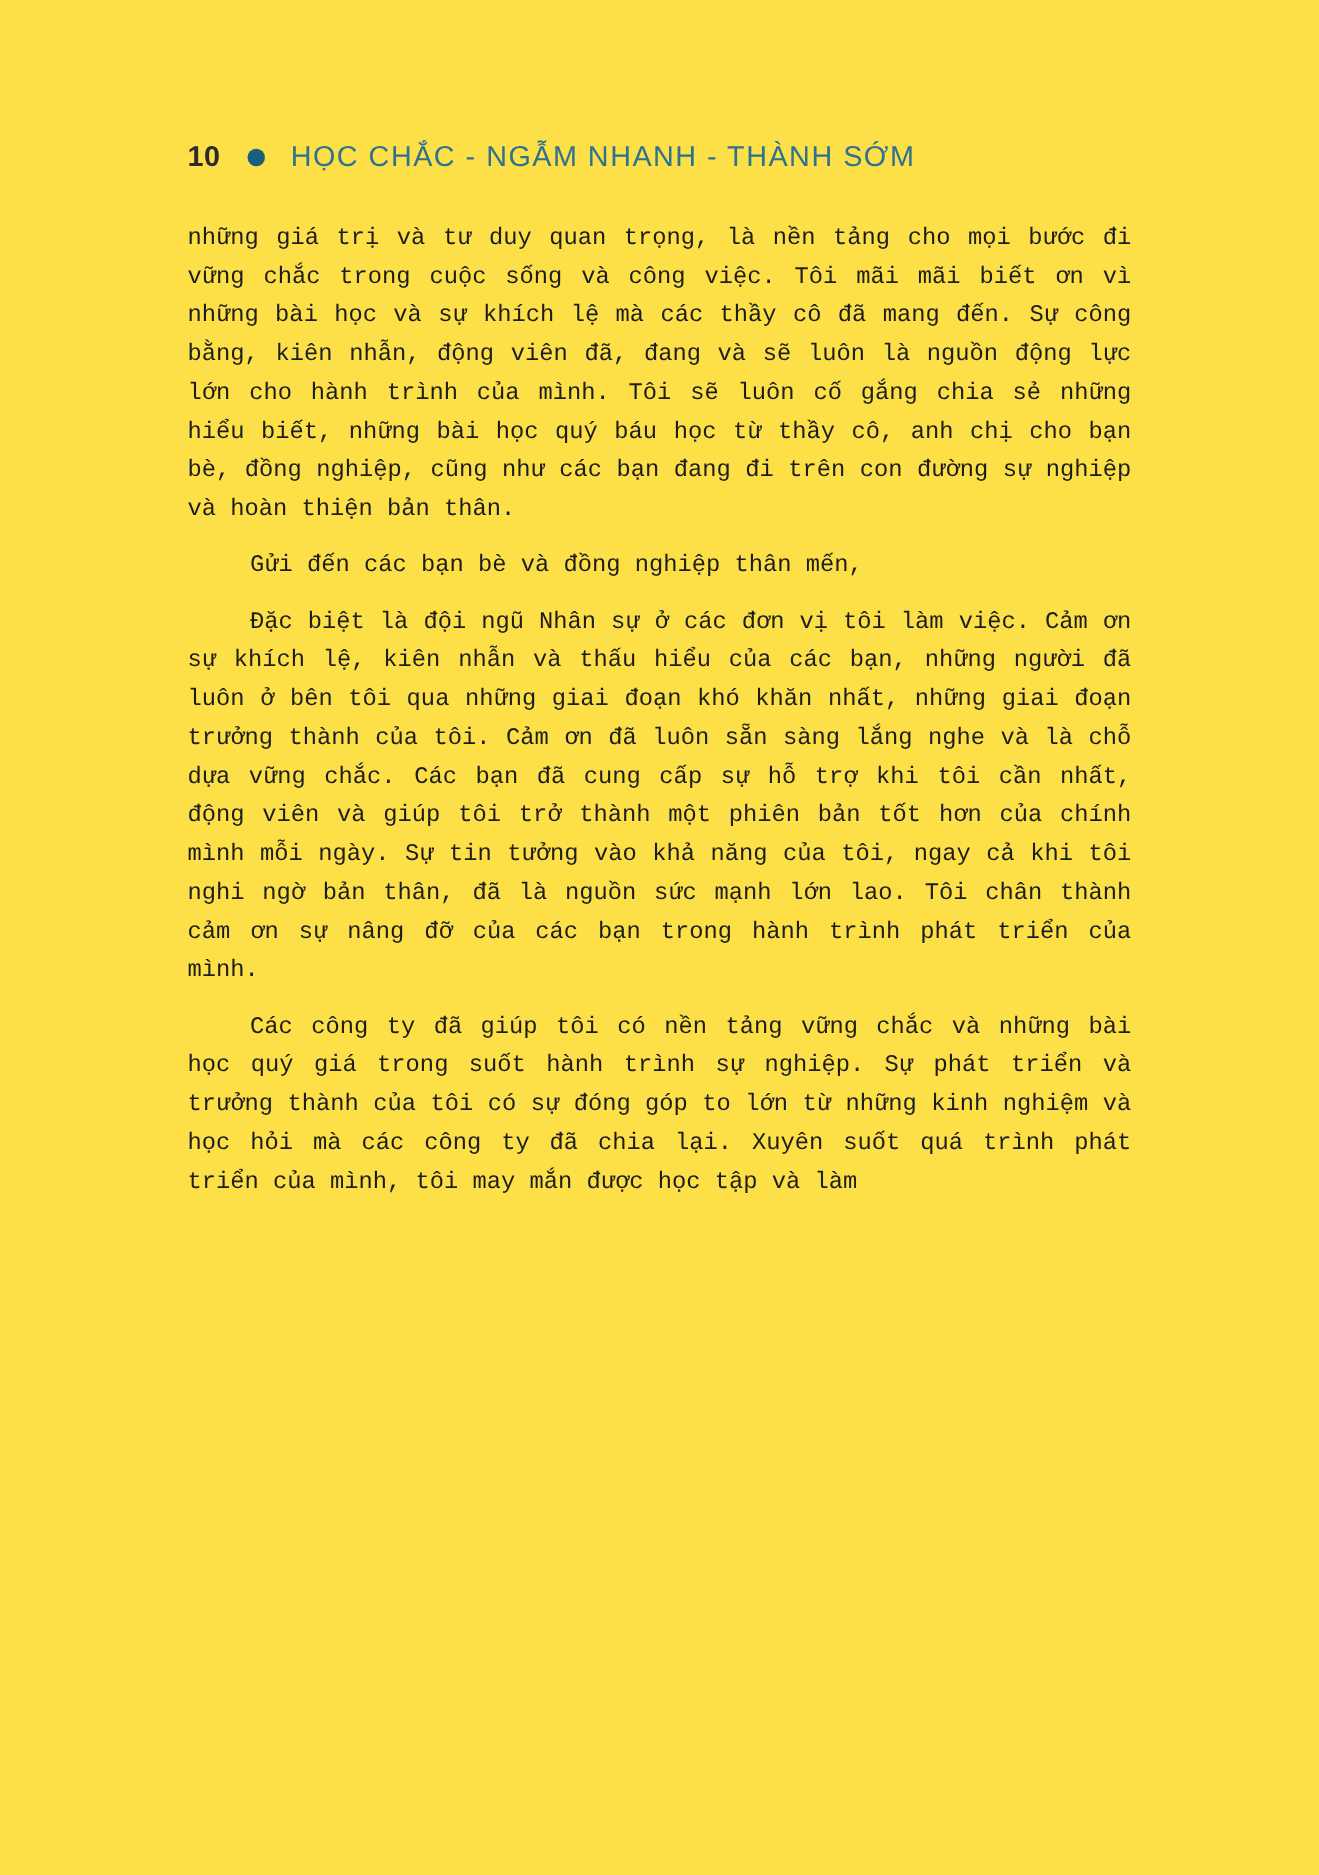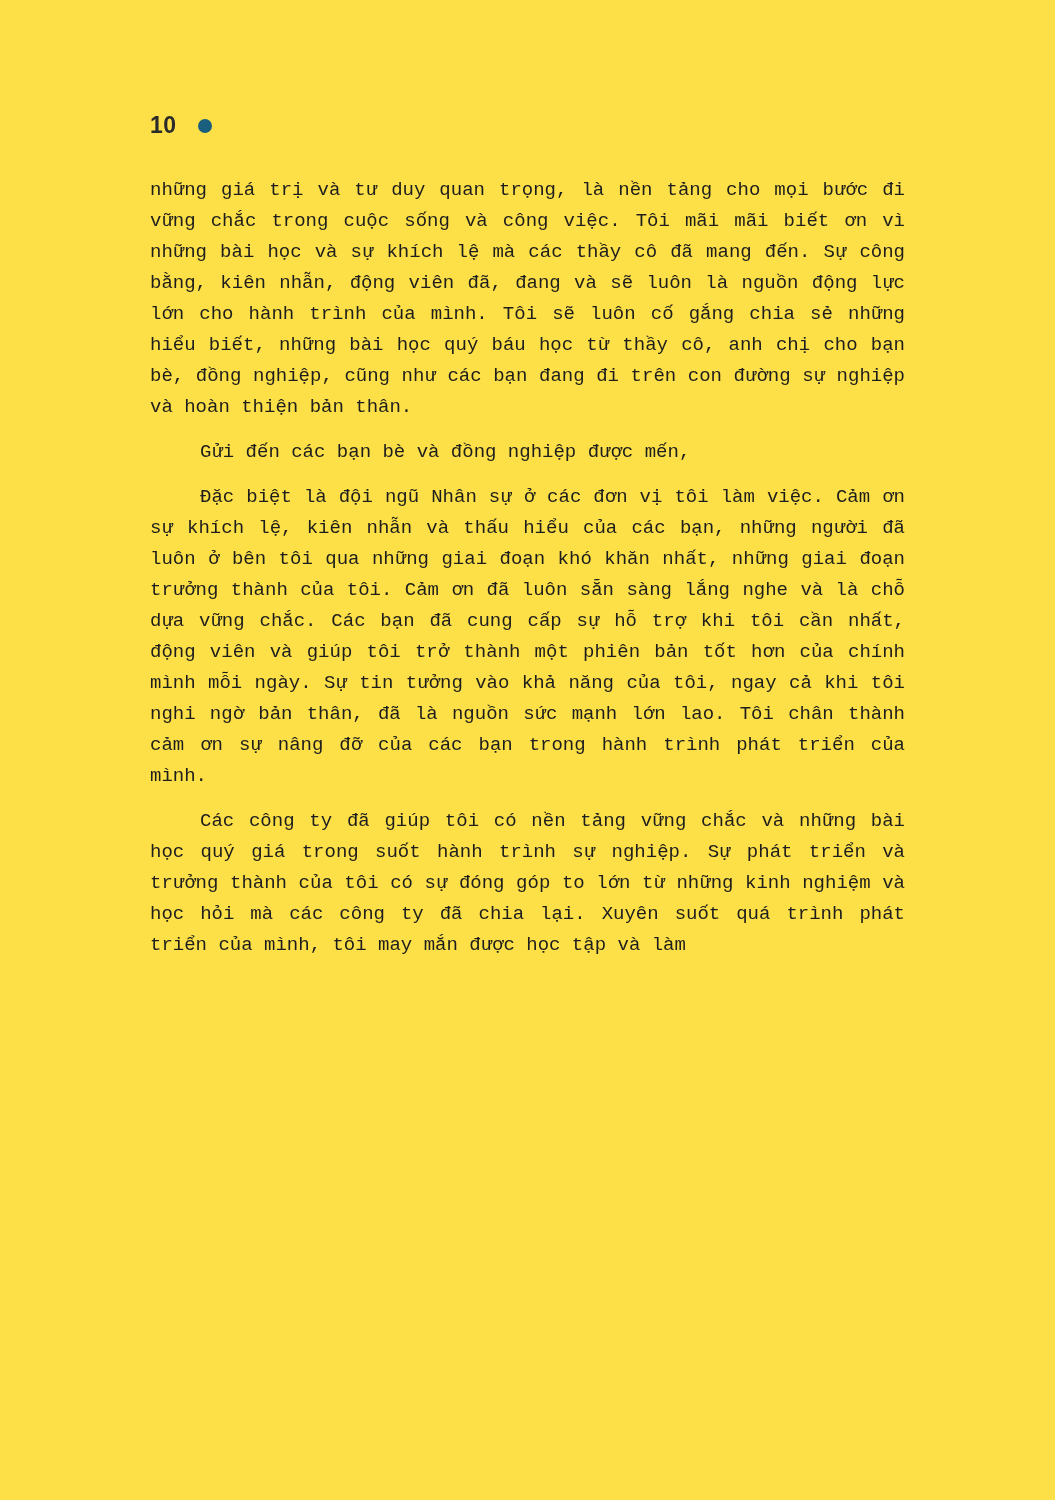--- a/index.html
+++ b/index.html
@@ -60,22 +60,23 @@
   }
 </style>
 </head>
 <body>
 
 <div class="page">
 
   <header class="page-header">
     <span class="page-number">10</span>
     <span class="header-bullet"></span>
+    <span class="running-title">HỌC CHẮC - NGẪM NHANH - THÀNH SỚM</span>
   </header>
 
   <main class="page-body">
     <p>những giá trị và tư duy quan trọng, là nền tảng cho mọi bước đi vững chắc trong cuộc sống và công việc. Tôi mãi mãi biết ơn vì những bài học và sự khích lệ mà các thầy cô đã mang đến. Sự công bằng, kiên nhẫn, động viên đã, đang và sẽ luôn là nguồn động lực lớn cho hành trình của mình. Tôi sẽ luôn cố gắng chia sẻ những hiểu biết, những bài học quý báu học từ thầy cô, anh chị cho bạn bè, đồng nghiệp, cũng như các bạn đang đi trên con đường sự nghiệp và hoàn thiện bản thân.</p>
-    <p class="indent">Gửi đến các bạn bè và đồng nghiệp được mến,</p>
+    <p class="indent">Gửi đến các bạn bè và đồng nghiệp thân mến,</p>
     <p class="indent">Đặc biệt là đội ngũ Nhân sự ở các đơn vị tôi làm việc. Cảm ơn sự khích lệ, kiên nhẫn và thấu hiểu của các bạn, những người đã luôn ở bên tôi qua những giai đoạn khó khăn nhất, những giai đoạn trưởng thành của tôi. Cảm ơn đã luôn sẵn sàng lắng nghe và là chỗ dựa vững chắc. Các bạn đã cung cấp sự hỗ trợ khi tôi cần nhất, động viên và giúp tôi trở thành một phiên bản tốt hơn của chính mình mỗi ngày. Sự tin tưởng vào khả năng của tôi, ngay cả khi tôi nghi ngờ bản thân, đã là nguồn sức mạnh lớn lao. Tôi chân thành cảm ơn sự nâng đỡ của các bạn trong hành trình phát triển của mình.</p>
     <p class="indent">Các công ty đã giúp tôi có nền tảng vững chắc và những bài học quý giá trong suốt hành trình sự nghiệp. Sự phát triển và trưởng thành của tôi có sự đóng góp to lớn từ những kinh nghiệm và học hỏi mà các công ty đã chia lại. Xuyên suốt quá trình phát triển của mình, tôi may mắn được học tập và làm</p>
   </main>
 
 </div>
 
 </body></html>

